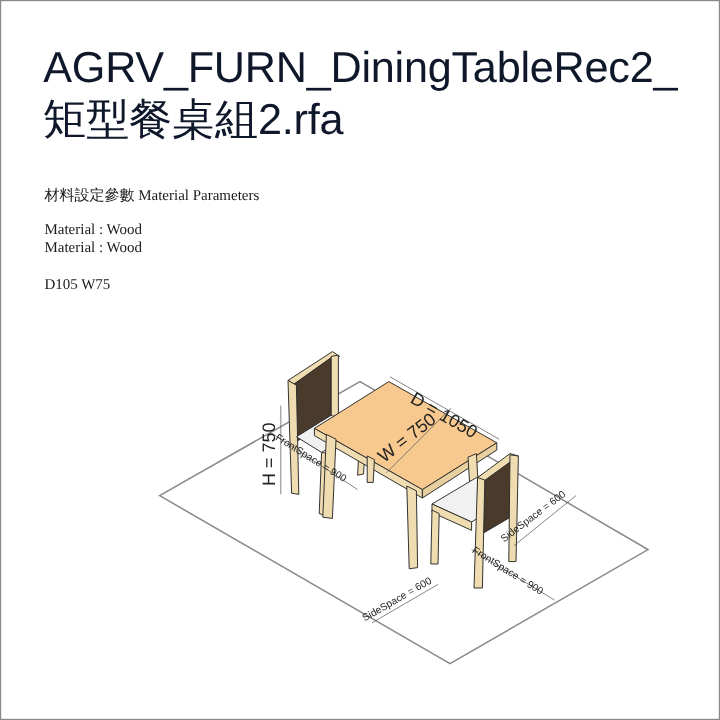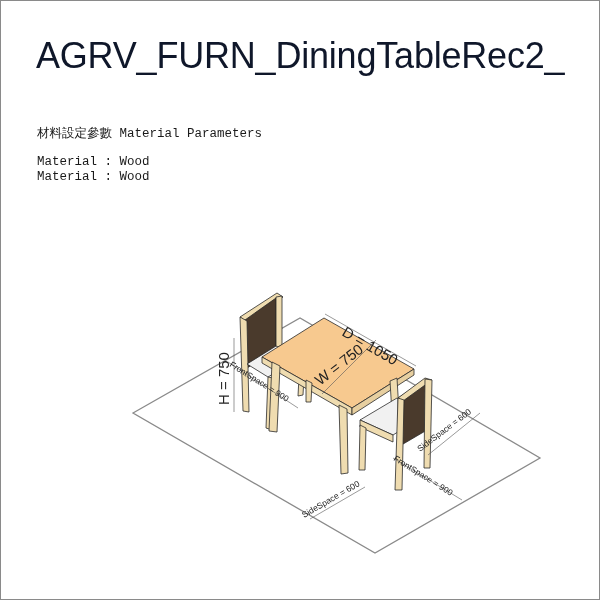--- a/index.html
+++ b/index.html
@@ -8,43 +8,45 @@
       position: absolute; left: 0; top: 0; width: 598px; height: 598px;
       border: 1px solid #8a8a8a; background: #ffffff;
     }
     .title {
       position: absolute; left: 36px; top: 34px;
       font-family: "Liberation Sans", sans-serif; font-size: 36px; line-height: 44px;
       color: #0f172a; letter-spacing: -0.2px;
     }
     .title div { white-space: nowrap; }
     .params {
-      position: absolute; left: 37px; top: 127px;
-      font-family: Liberation Mono, monospace; font-size: 12.5px; color: #1a1a1a;
+      position: absolute; left: 37px; top: 156px;
+      font-family: Liberation Serif, serif; font-size: 12.5px; color: #1a1a1a;
       line-height: 15.5px;
     }
     .params .heading { margin-bottom: 12px; }
     .params .gap { height: 15px; }
     svg.drawing { position: absolute; left: 0; top: 0; }
     .dim { font-family: "Liberation Sans", sans-serif; fill: #222; }
   </style>
 </head>
 <body>
 
 <div class="frame"></div>
 
 <div class="title">
   <div>AGRV_FURN_DiningTableRec2_</div>
+  <div>矩型餐桌組2.rfa</div>
 </div>
 
 <div class="params">
   <div class="heading">材料設定參數 Material Parameters</div>
   <div>Material :  Wood</div>
   <div>Material :  Wood</div>
   <div class="gap"></div>
+  <div>D105 W75</div>
 </div>
 
 <svg class="drawing" width="600" height="600" viewBox="0 0 600 600">
 
   <polygon points="133,413 300,318 540,458 375,553" fill="none" stroke="#8a8a8a" stroke-width="1.3"></polygon>
 
   <g stroke="#2a2a2a" stroke-width="0.8">
     <polygon points="240,317 277,293 283,297 247,322" fill="#efdcb0"></polygon>
     <polygon points="245,320 276,298 276,350 247,368" fill="#4a3a2c"></polygon>
     <polygon points="240,317 247,321 249,412 243,411" fill="#efdcb0"></polygon>

